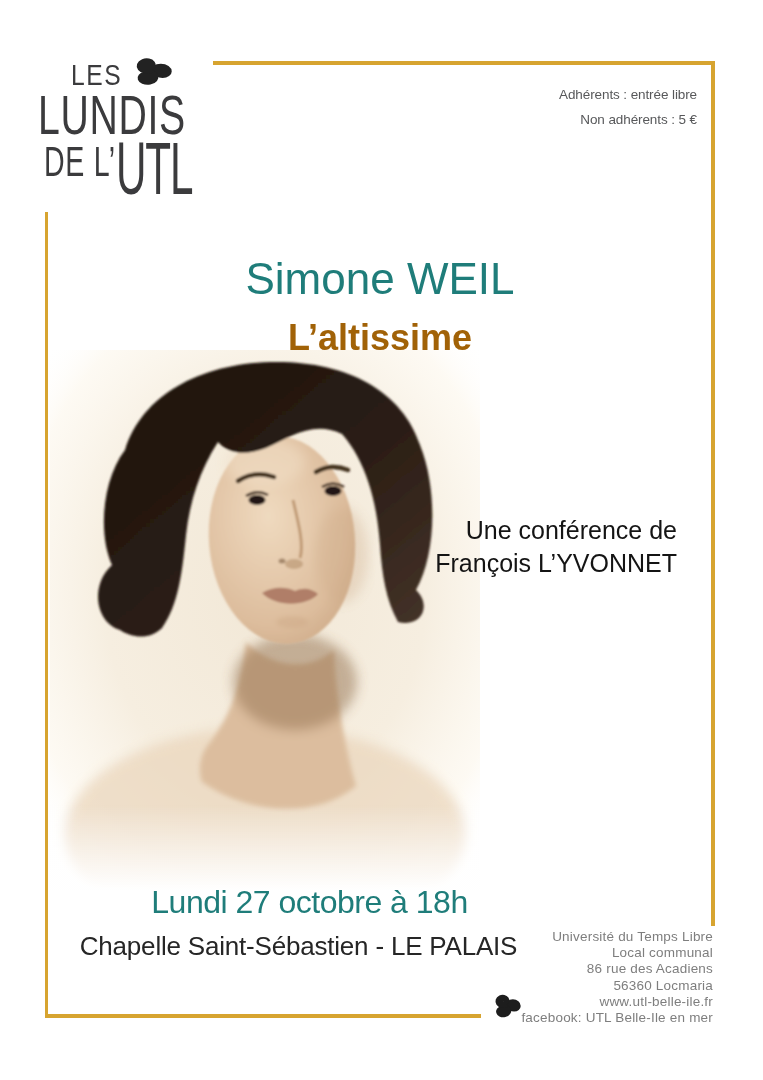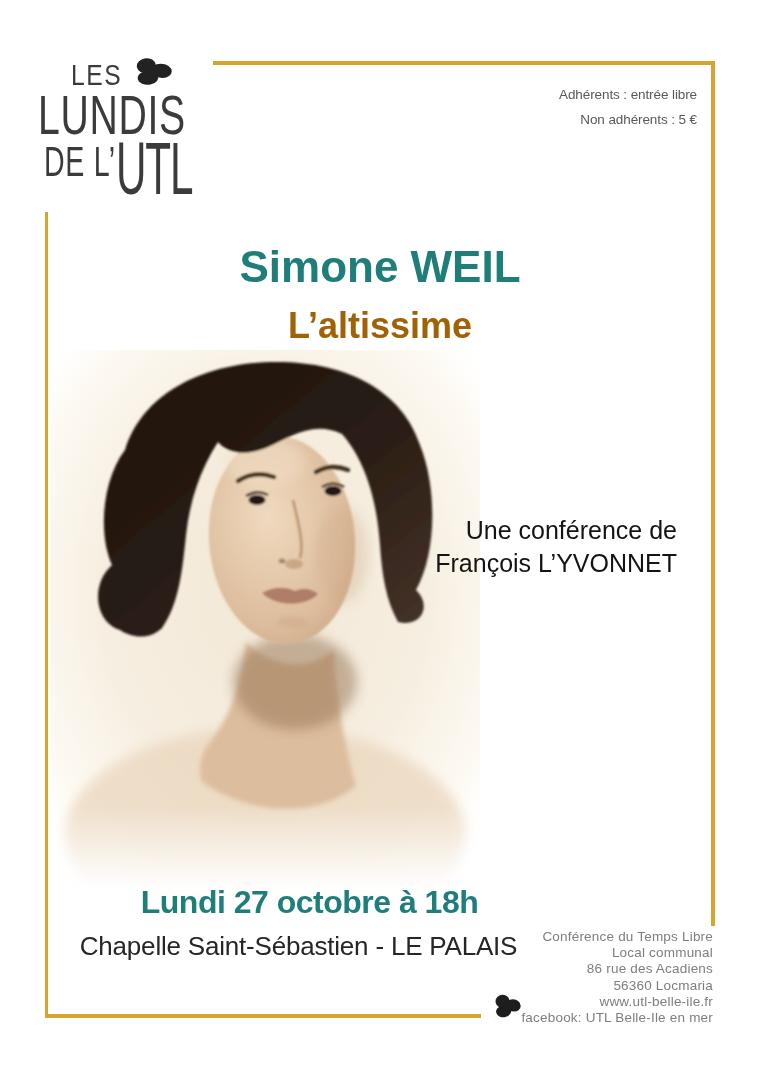--- a/index.html
+++ b/index.html
@@ -24,33 +24,33 @@
   .trisk-logo{position:absolute;left:129px;top:55px;}
   .trisk-footer{position:absolute;left:490px;top:992px;}
 
   
   .fees{position:absolute;top:82px;right:66px;text-align:right;color:#57585a;
     font-size:13.5px;line-height:25px;letter-spacing:-.1px;}
   .fees .fee-bold{font-weight:700;font-size:14px;color:#494a4c;}
 
   
   .title-block{position:absolute;left:46px;top:242px;width:668px;text-align:center;}
-  .title{font-size:44px;font-weight:700;color:#1f7d7a;letter-spacing:0;}
+  .title{font-size:44px;font-weight:400;color:#1f7d7a;letter-spacing:0;margin-top:12px;}
   .subtitle{font-size:36px;font-weight:700;color:#a16207;margin-top:13px;}
 
   
   .portrait{position:absolute;left:50px;top:350px;width:430px;height:540px;}
 
   
   .speaker{position:absolute;top:514px;right:86px;text-align:right;
     font-family:Liberation Sans, sans-serif;font-size:25px;line-height:32.5px;color:#141414;}
 
   
   .event{position:absolute;left:46px;top:884px;width:505px;text-align:center;}
-  .event-date{font-size:32px;font-weight:700;color:#1f7d7a;letter-spacing:-.5px;padding-left:22px;}
+  .event-date{font-size:32px;font-weight:400;color:#1f7d7a;letter-spacing:-.5px;padding-left:22px;}
   .event-venue{font-size:26px;color:#262626;margin-top:10px;letter-spacing:-.2px;}
 
   
   .contact{position:absolute;top:929px;right:50px;text-align:right;color:#7e7e7e;
     font-size:13.5px;line-height:16.2px;letter-spacing:.2px;}
 </style>
 </head>
 <body>
 
 <div class="poster">
@@ -162,21 +162,21 @@
     <div>Une conférence de</div>
     <div>François L’YVONNET</div>
   </div>
 
   <div class="event">
     <div class="event-date">Lundi 27 octobre à 18h</div>
     <div class="event-venue">Chapelle Saint-Sébastien - LE PALAIS</div>
   </div>
 
   <div class="contact">
-    <div>Conférence du Temps Libre</div>
+    <div>Université du Temps Libre</div>
     <div>Local communal</div>
     <div>86 rue des Acadiens</div>
     <div>56360 Locmaria</div>
     <div>www.utl-belle-ile.fr</div>
     <div>facebook: UTL Belle-Ile en mer</div>
   </div>
 
   <svg class="trisk-footer" width="33" height="28" viewBox="-26 -26 52 52" preserveAspectRatio="none">
     <g stroke="#1d1d1d" stroke-width="4.8" fill="none" stroke-linecap="round">
       <path d="M0 0 A10 10 0 0 1 20 0 A8 8 0 0 1 4 0 A6 6 0 0 1 16 0 A4 4 0 0 1 8 0 A2 2 0 0 1 12 0"></path>

